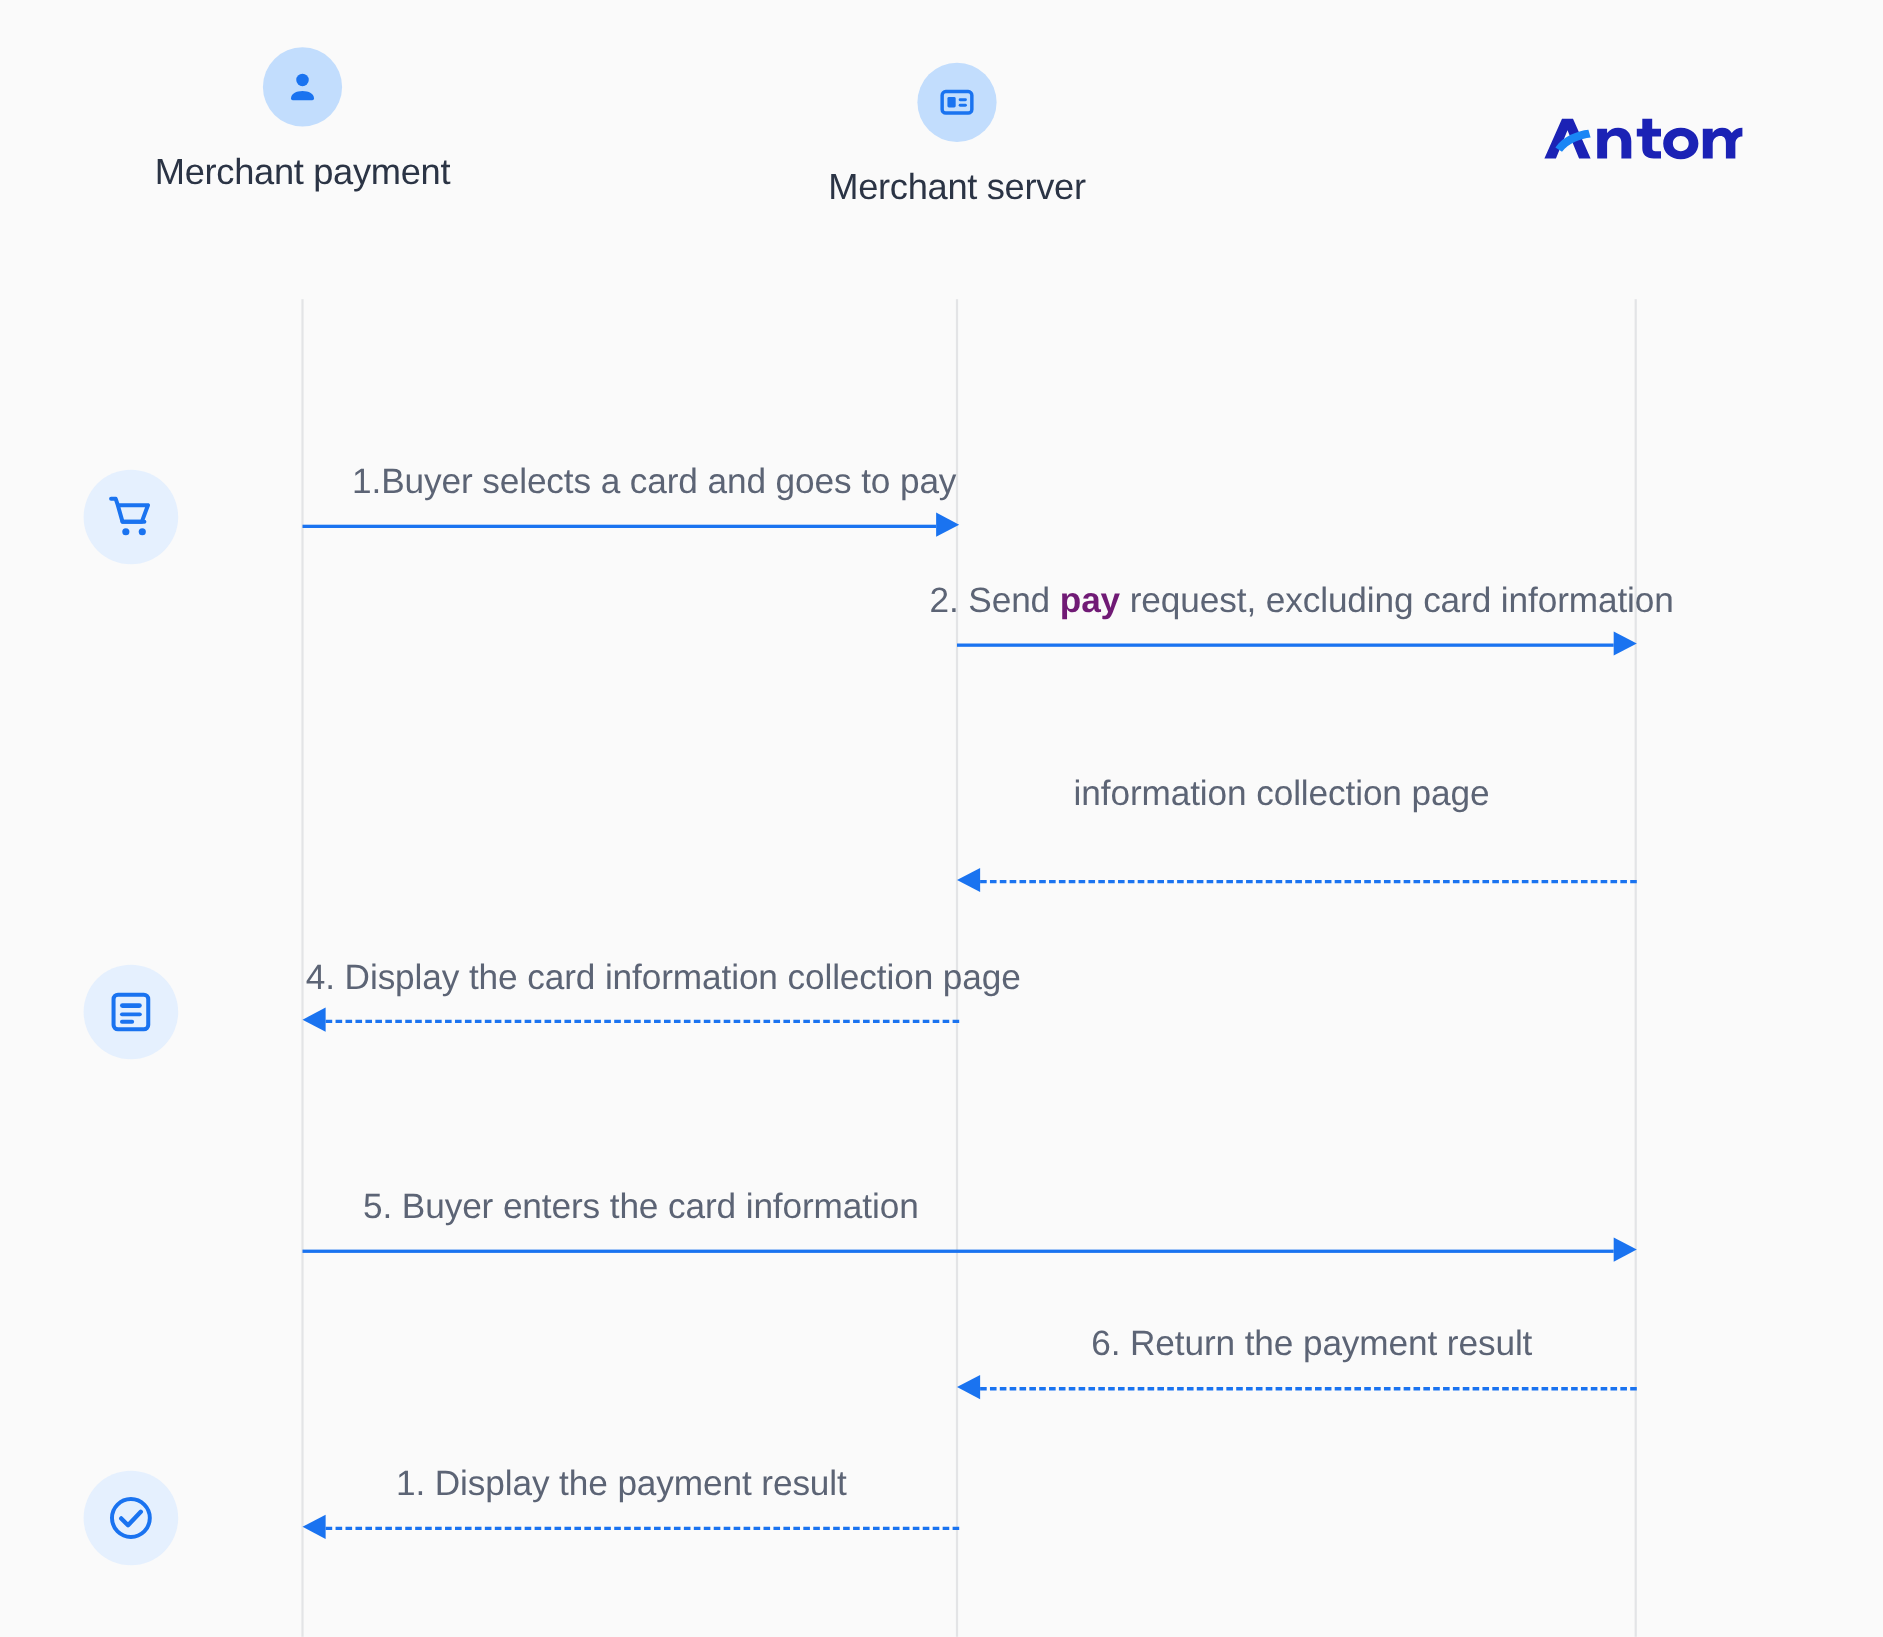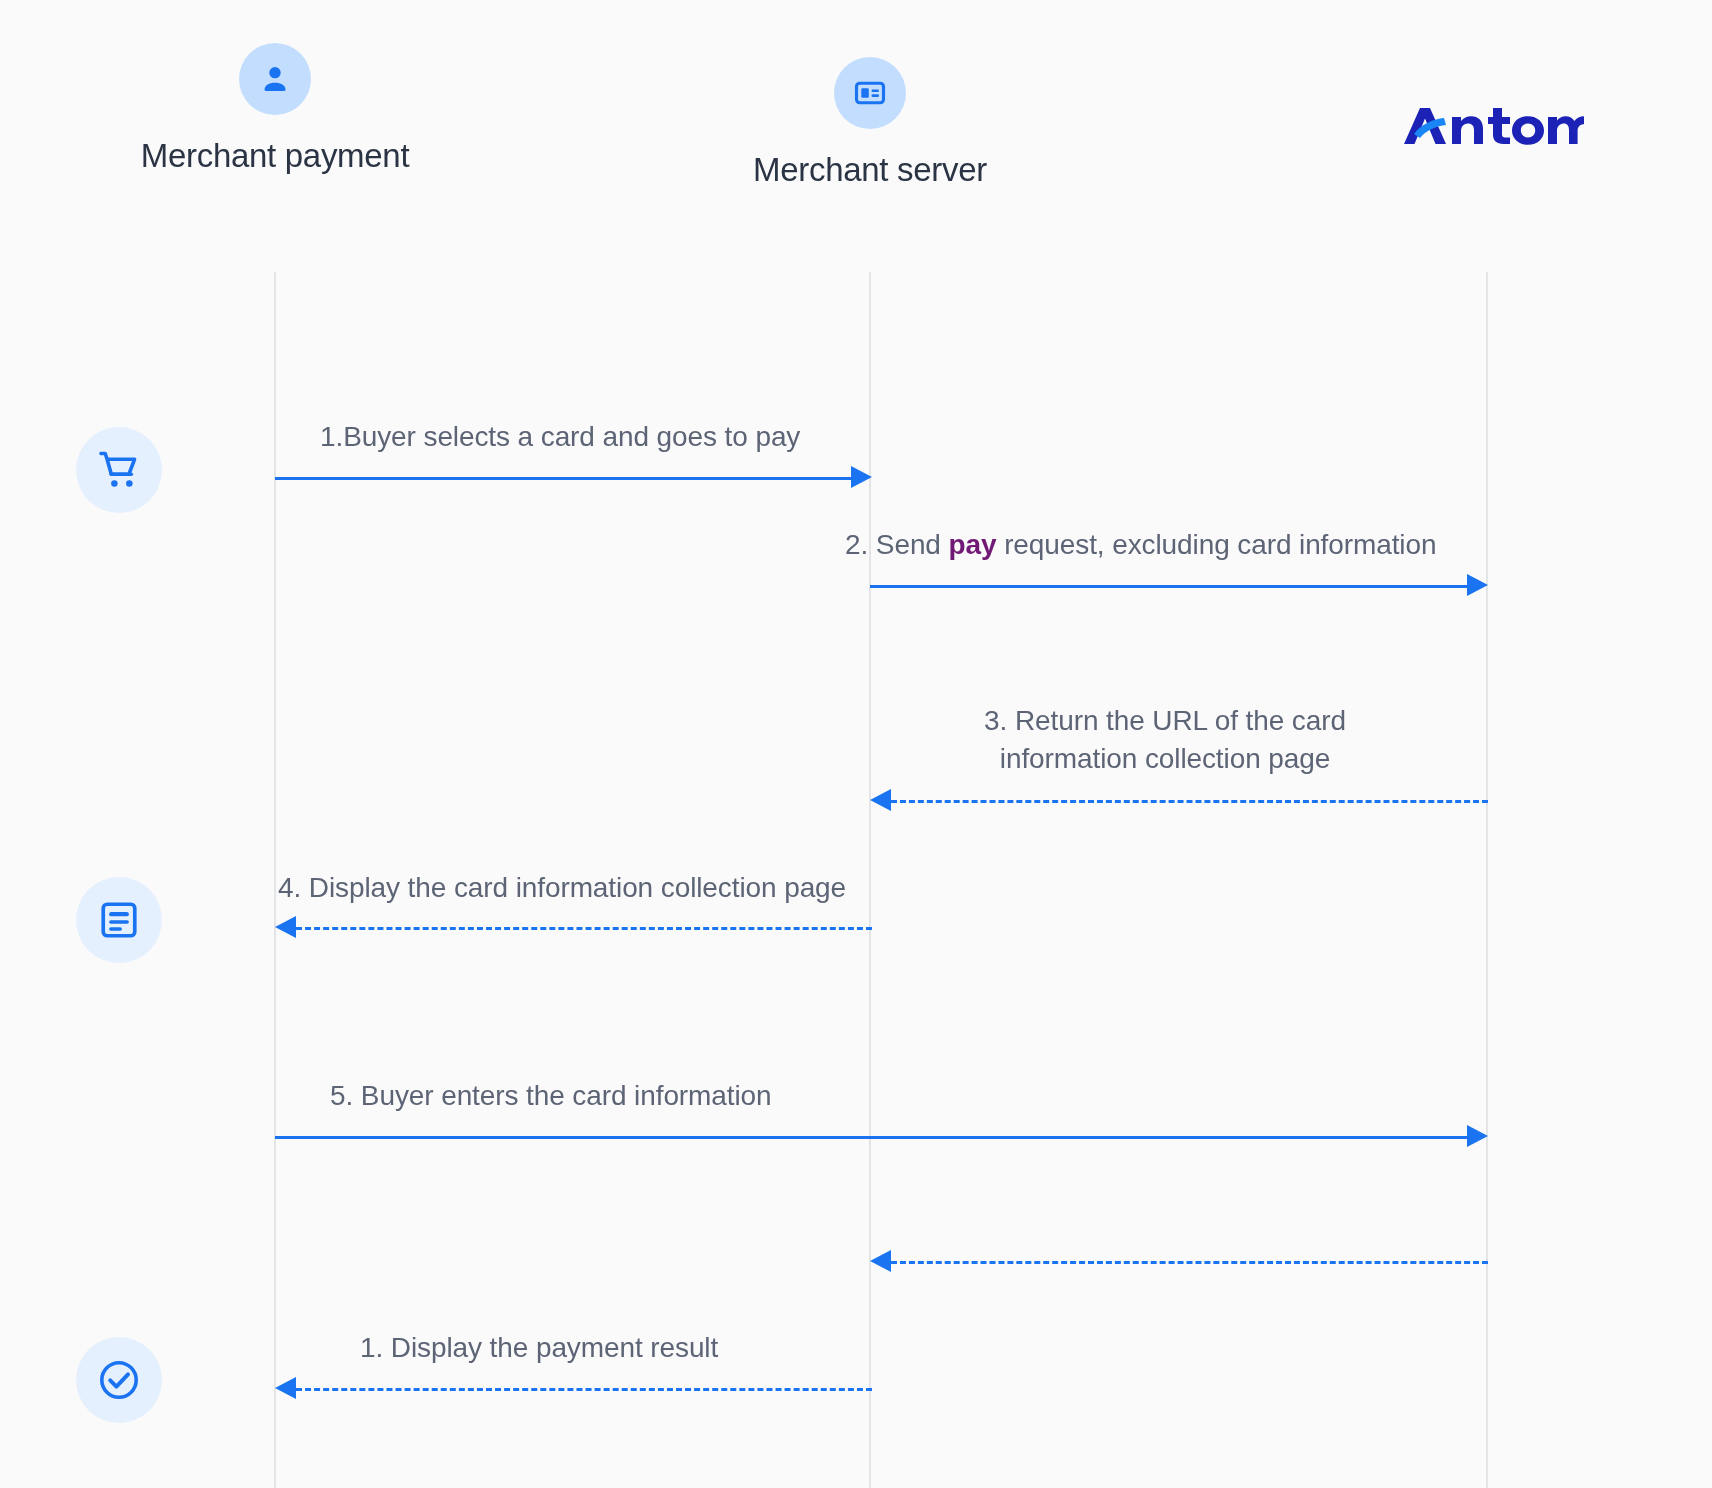--- a/index.html
+++ b/index.html
@@ -100,21 +100,21 @@
     border-bottom: 11px solid transparent;
     border-left: 21px solid #1a73f0;
   }
   .msg-head.left {
     border-top: 11px solid transparent;
     border-bottom: 11px solid transparent;
     border-right: 21px solid #1a73f0;
   }
   .msg-label {
     position: absolute;
-    font-size: 28px;
+    font-size: 32px;
     color: #5c6475;
     white-space: nowrap;
     letter-spacing: -0.1px;
     line-height: 38px;
   }
   .msg-label b {
     font-weight: 700;
     color: #701a75;
   }
   .msg-label.two-line {
@@ -204,40 +204,40 @@
 
   <div class="msg-label" style="left:845px; top:526px;">
     <span>2. Send </span><b>pay</b><span> request, excluding card information</span>
   </div>
   <div class="msg" style="left:870px; top:585px; width:618px;">
     <div class="msg-line" style="width:597px;"></div>
     <div class="msg-head right" style="left:597px;"></div>
   </div>
 
   <div class="msg-label two-line" style="left:945px; top:702px; width:440px; text-align:center;">
-    <div>3. Return the URL of the card</div>
     <div>information collection page</div>
   </div>
   <div class="msg" style="left:870px; top:800px; width:618px;">
     <div class="msg-line dashed" style="left:21px; width:597px;"></div>
     <div class="msg-head left" style="left:0px;"></div>
   </div>
 
   <div class="msg-label" style="left:278px; top:869px;">4. Display the card information collection page</div>
   <div class="msg" style="left:275px; top:927px; width:597px;">
     <div class="msg-line dashed" style="left:21px; width:576px;"></div>
     <div class="msg-head left" style="left:0px;"></div>
   </div>
 
   <div class="msg-label" style="left:330px; top:1077px;">5. Buyer enters the card information</div>
   <div class="msg" style="left:275px; top:1136px; width:1213px;">
     <div class="msg-line" style="width:1192px;"></div>
     <div class="msg-head right" style="left:1192px;"></div>
   </div>
 
+  <div class="msg-label" style="left:992px; top:1202px;">6. Return the payment result</div>
   <div class="msg" style="left:870px; top:1261px; width:618px;">
     <div class="msg-line dashed" style="left:21px; width:597px;"></div>
     <div class="msg-head left" style="left:0px;"></div>
   </div>
 
   <div class="msg-label" style="left:360px; top:1329px;">1. Display the payment result</div>
   <div class="msg" style="left:275px; top:1388px; width:597px;">
     <div class="msg-line dashed" style="left:21px; width:576px;"></div>
     <div class="msg-head left" style="left:0px;"></div>
   </div>

